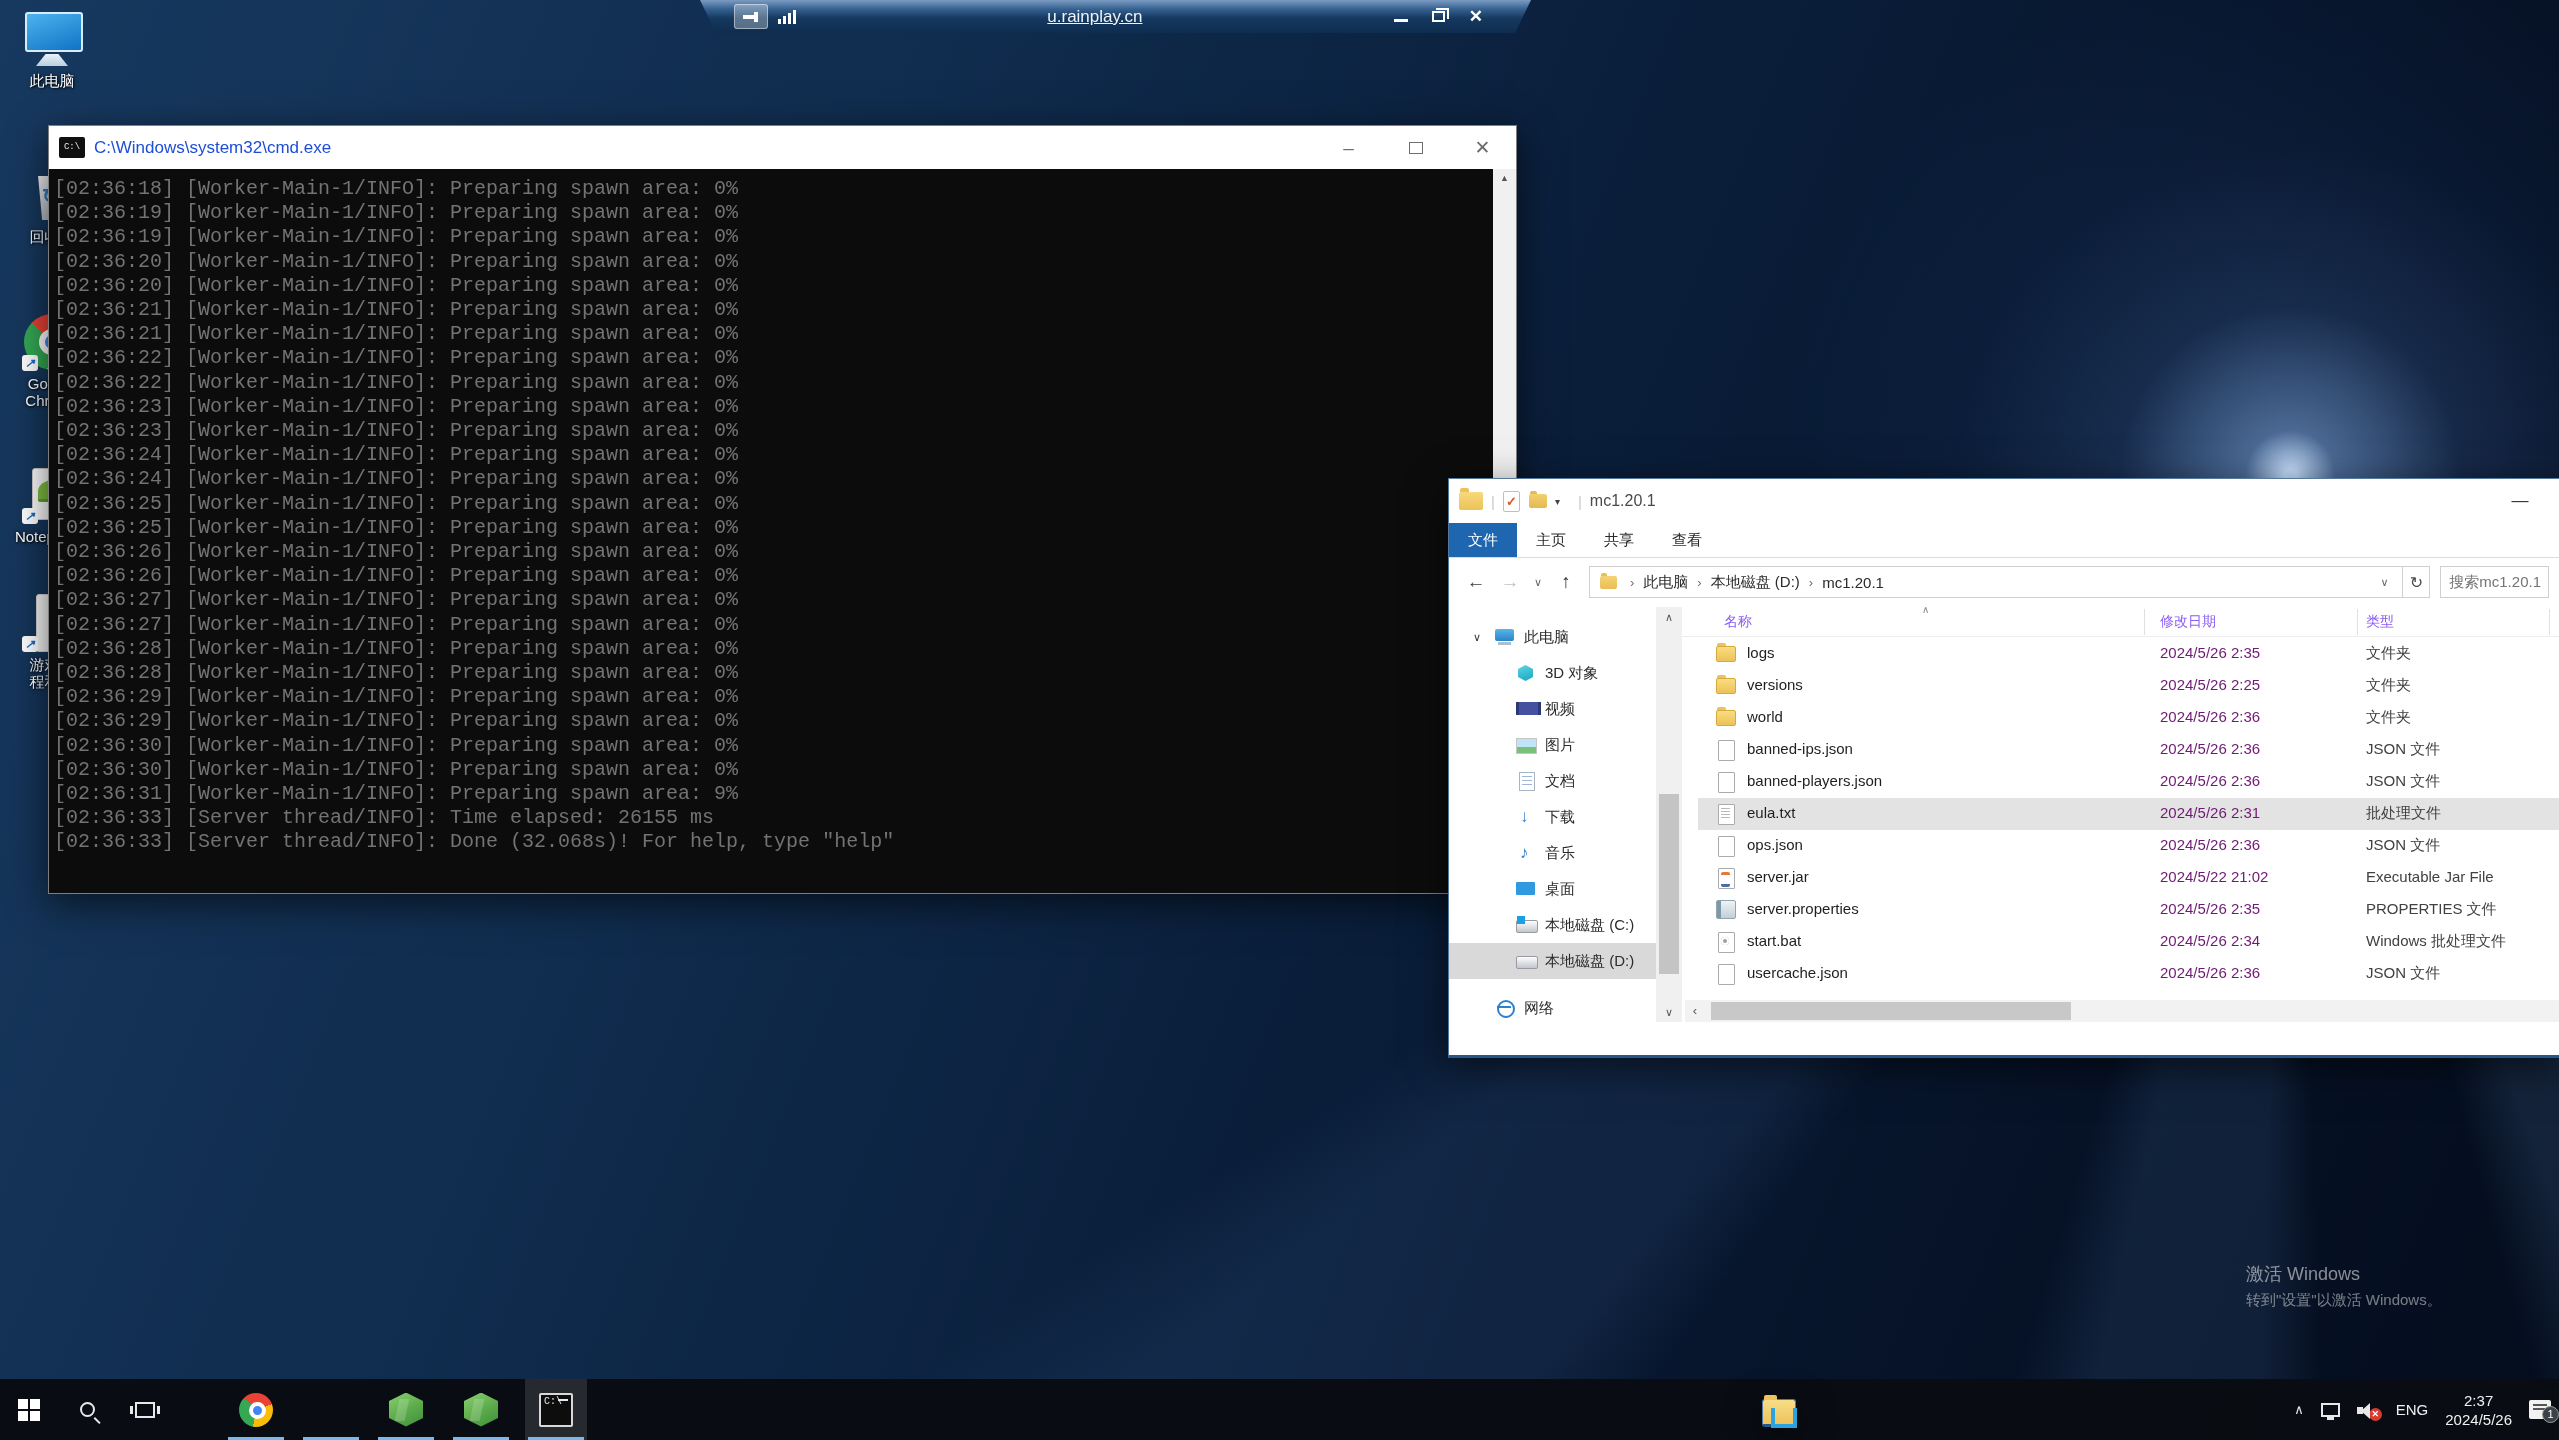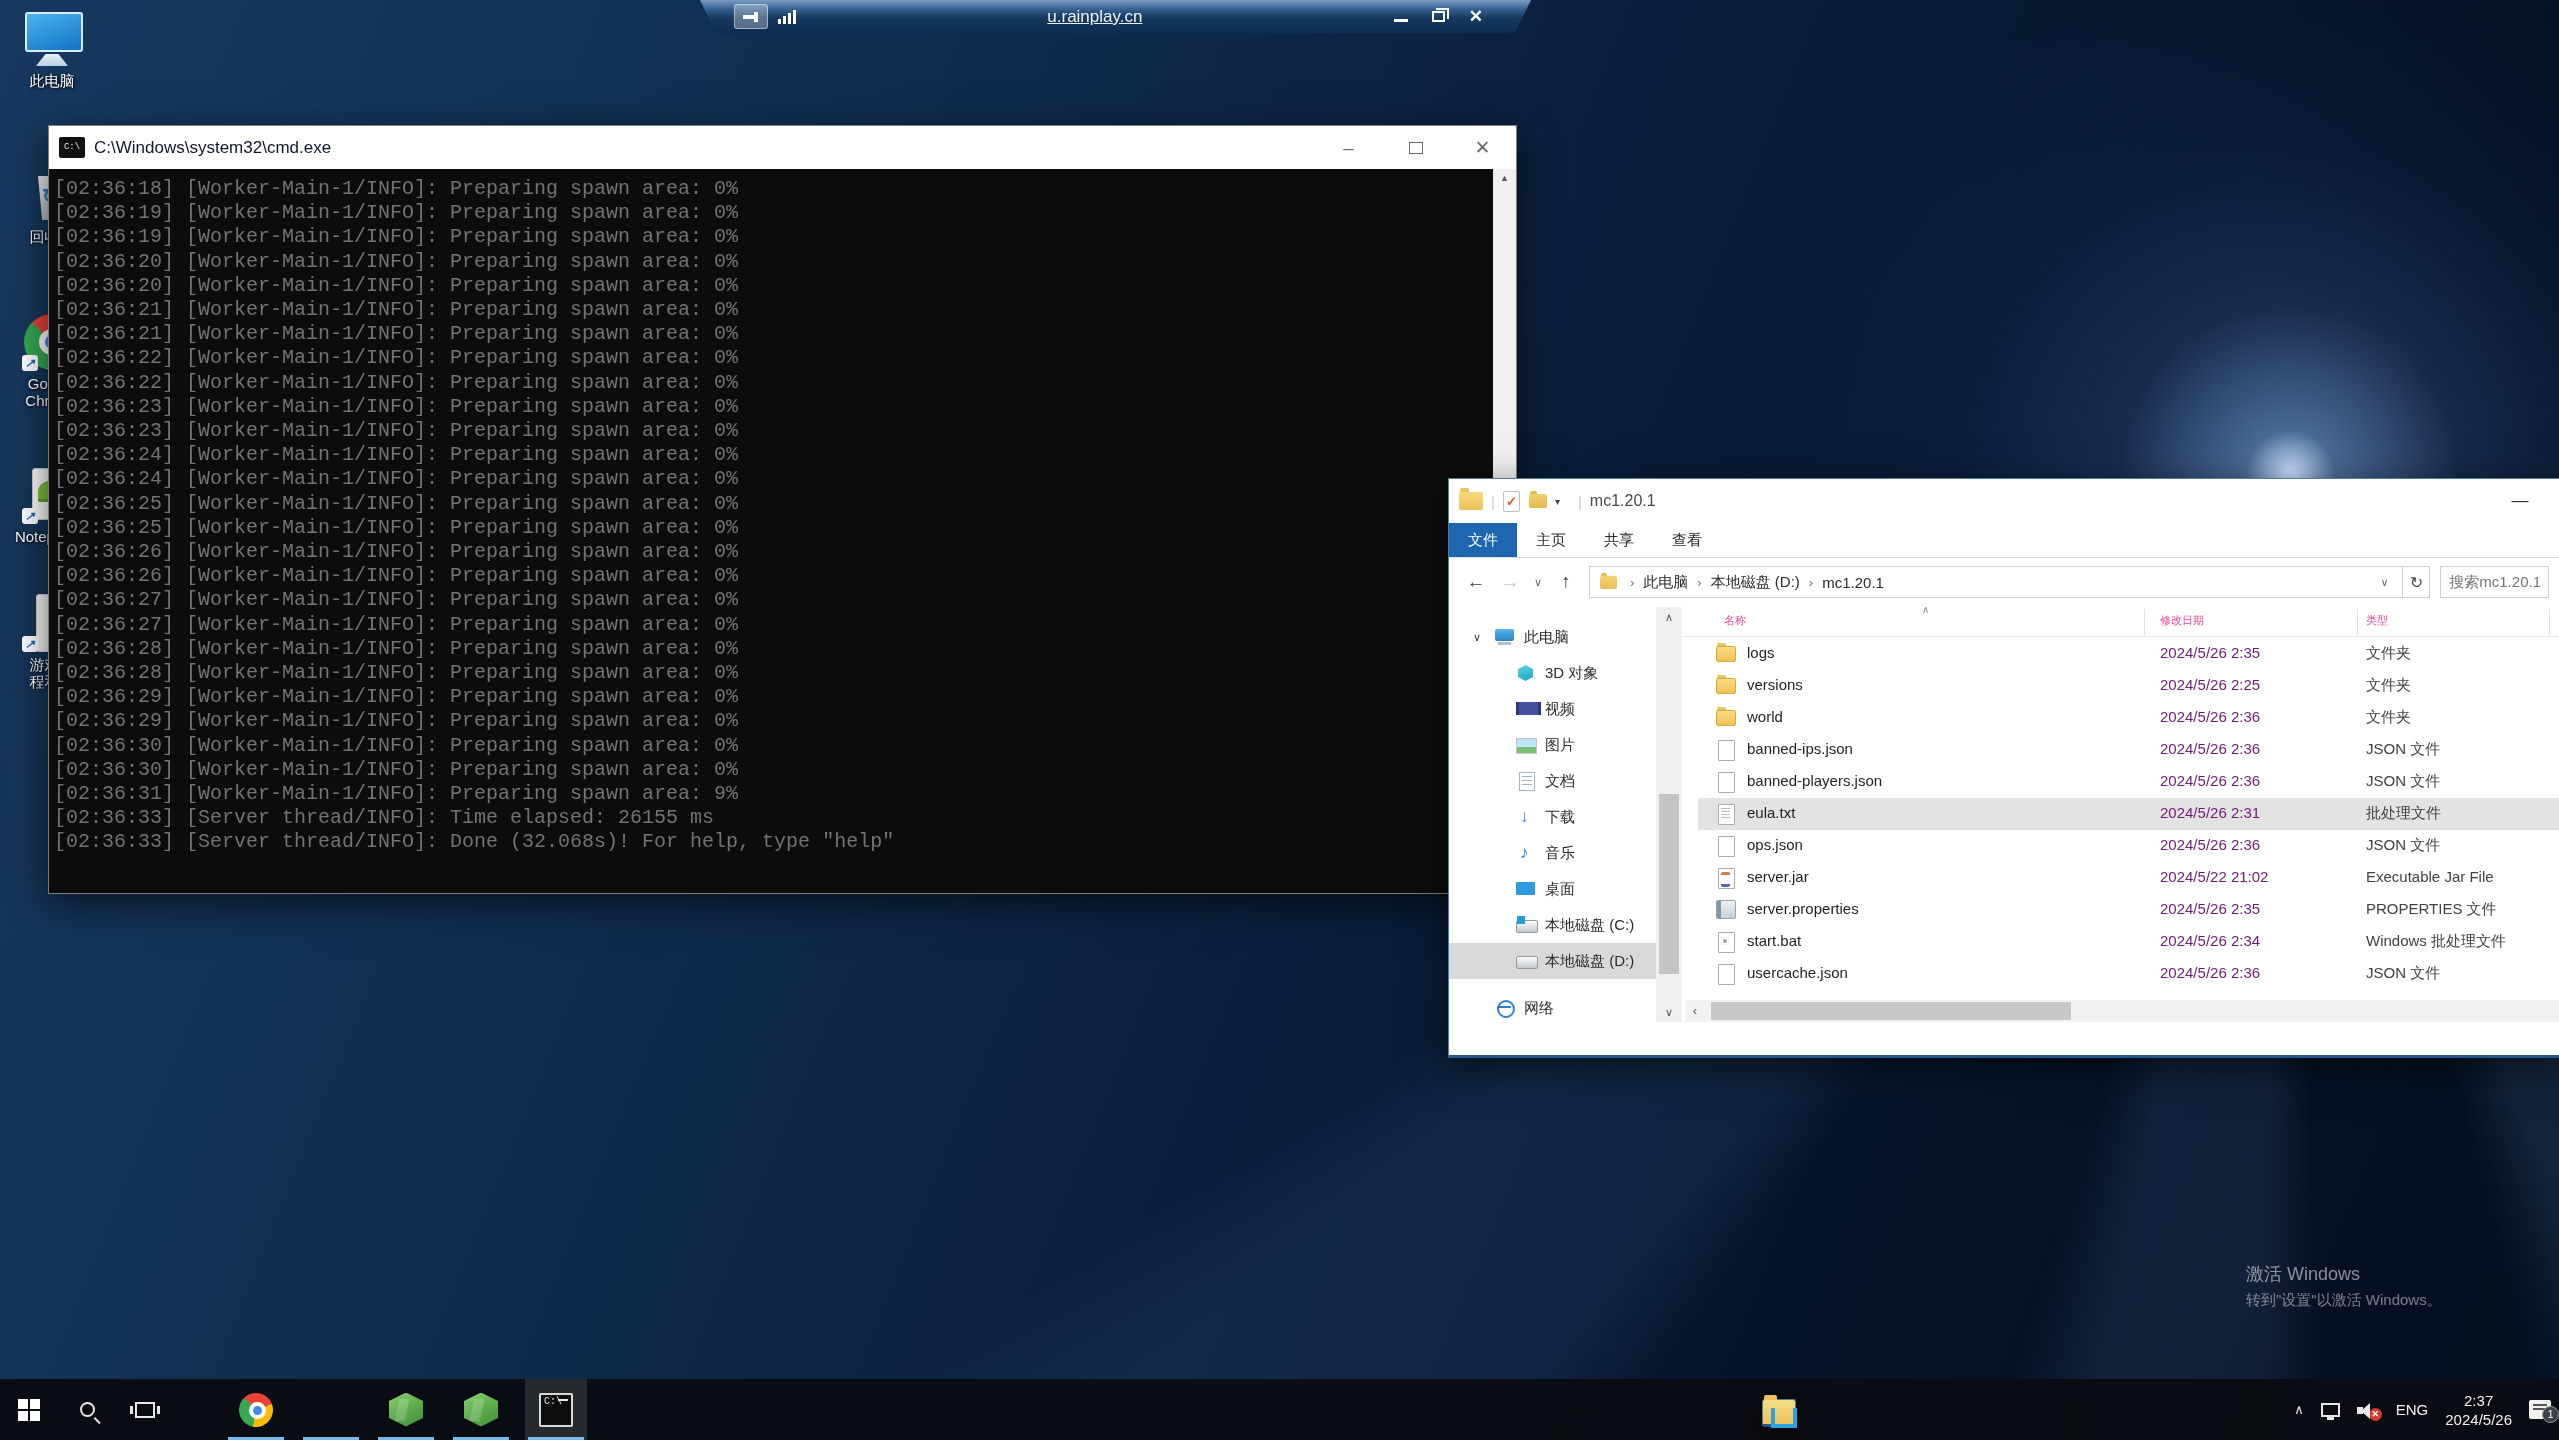--- a/index.html
+++ b/index.html
@@ -66,21 +66,21 @@
   .rdp-restore { width:13px; height:11px; border:2px solid #fff; position:relative; background:transparent; }
   .rdp-restore::before { content:""; position:absolute; left:2px; top:-5px; width:11px; height:9px; border:2px solid #fff; border-bottom:none; border-left:none; }
   .rdp-close { font-size:17px; font-weight:bold; color:#fff; line-height:17px; }
 
   
   .cmd-window { position:absolute; left:48px; top:125px; width:1469px; height:769px; z-index:10;
       background:#0c0c0c; border:1px solid #7e7e7e; box-shadow:0 10px 36px rgba(0,0,0,.6); }
   .cmd-titlebar { height:43px; background:#fff; display:flex; align-items:center; padding-left:10px; }
   .cmd-app-icon { width:26px; height:21px; background:#101010; border-radius:2px; color:#e8e8e8;
       font-family:"Liberation Mono", monospace; font-size:9px; line-height:21px; text-align:center; margin-right:9px; }
-  .cmd-title { font-size:17px; color:#0f172a; }
+  .cmd-title { font-size:17px; color:#1d4ed8; }
   .cmd-controls { margin-left:auto; display:flex; height:100%; }
   .cmd-ctl { width:67px; height:100%; display:flex; align-items:center; justify-content:center; color:#6e6e6e; font-size:19px; }
   .cmd-max-glyph { width:14px; height:12px; border:1px solid #6e6e6e; display:block; }
   .cmd-body { position:absolute; left:0; top:43px; right:23px; bottom:0; overflow:hidden; padding:8px 0 0 5px; }
   .cmd-line { font-family:"Liberation Mono","DejaVu Sans Mono",monospace; font-size:20px; line-height:24.2px;
       color:#737373; white-space:pre; }
   .cmd-scrollbar { position:absolute; top:43px; right:0; bottom:0; width:23px; background:#f0f0f0; }
   .cmd-scroll-up, .cmd-scroll-down { position:absolute; left:0; width:23px; height:19px; color:#555;
       font-size:9px; text-align:center; line-height:19px; background:#f0f0f0; }
   .cmd-scroll-up { top:0; } .cmd-scroll-down { bottom:0; }
@@ -145,21 +145,21 @@
       background:linear-gradient(#fdfdfd,#c3c7cd); border:1px solid #989ca2; border-radius:2px; }
   .nico.diskc::after { content:""; position:absolute; left:1px; top:0; width:8px; height:8px; background:#1ba1e2; }
   .nico.net::before { content:""; position:absolute; left:2px; top:1px; width:14px; height:14px; border:2px solid #2f7fd0; border-radius:50%; }
   .nico.net::after { content:""; position:absolute; left:2px; top:7px; width:14px; height:2px; background:#2f7fd0; }
   .nav-scrollbar { position:absolute; left:207px; top:0; width:26px; bottom:0; background:#f0f0f0; }
   .nav-scroll-up,.nav-scroll-down { position:absolute; width:100%; height:20px; text-align:center; color:#555; font-size:11px; line-height:20px; }
   .nav-scroll-up{top:0;} .nav-scroll-down{bottom:0;}
   .nav-scroll-thumb { position:absolute; left:3px; width:20px; top:187px; height:180px; background:#c4c4c4; }
   .file-area { position:absolute; left:233px; top:0; right:0; bottom:0; }
   .list-header { position:absolute; left:0; top:0; right:0; height:30px; border-bottom:1px solid #ececec; }
-  .col-head { position:absolute; top:6px; font-size:11px; color:#ec4899; }
+  .col-head { position:absolute; top:6px; font-size:14px; color:#8b5cf6; }
   .col-head.c0 { left:42px; } .col-head.c1 { left:478px; } .col-head.c2 { left:684px; }
   .col-sep { position:absolute; top:2px; width:1px; height:26px; background:#e0e0e0; }
   .sort-caret { position:absolute; left:240px; top:-3px; font-size:10px; color:#888; }
   .file-rows { position:absolute; left:0; top:31px; right:0; }
   .file-row { position:relative; height:32px; }
   .file-row.selected::before { content:""; position:absolute; left:16px; right:0; top:0; bottom:0; background:#e3e3e3; }
   .file-row span { position:absolute; top:6px; font-size:15px; color:#1f1f1f; }
   .file-row .f-name { left:65px; }
   .file-row .f-date { left:478px; color:#701a75; }
   .file-row .f-type { left:684px; color:#414141; }

